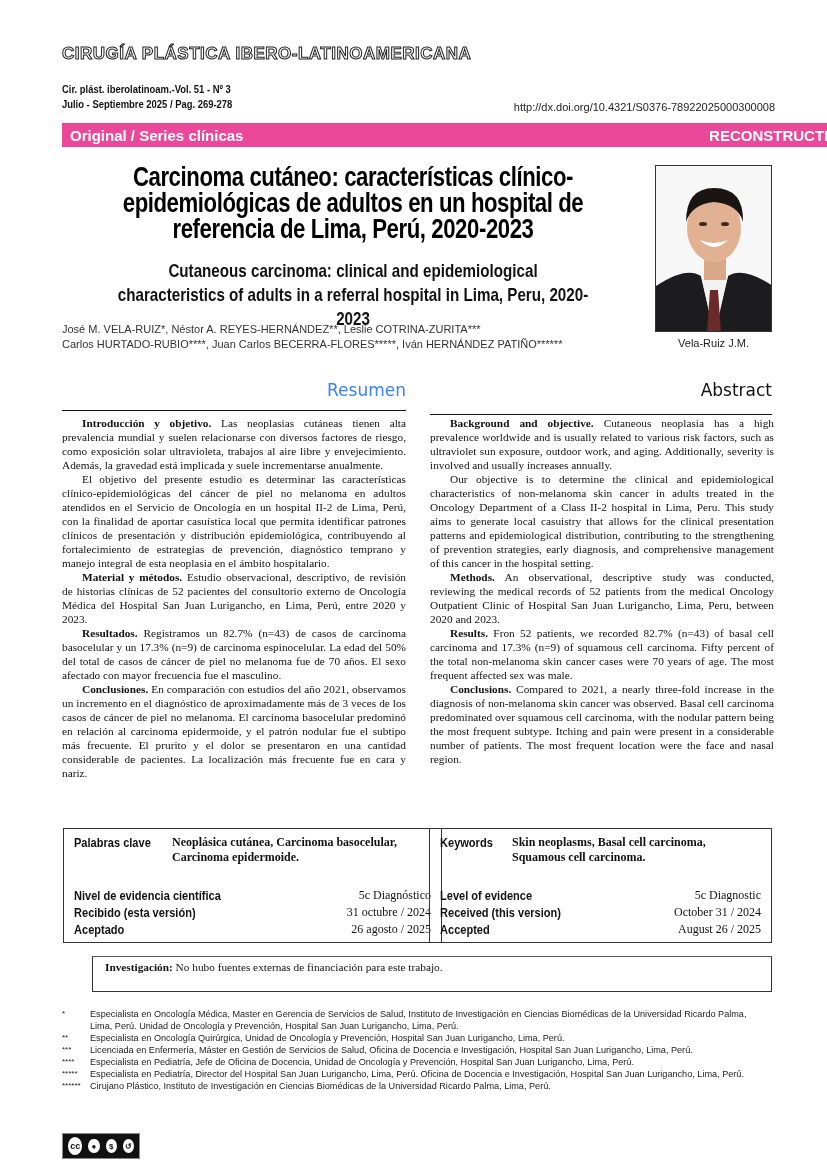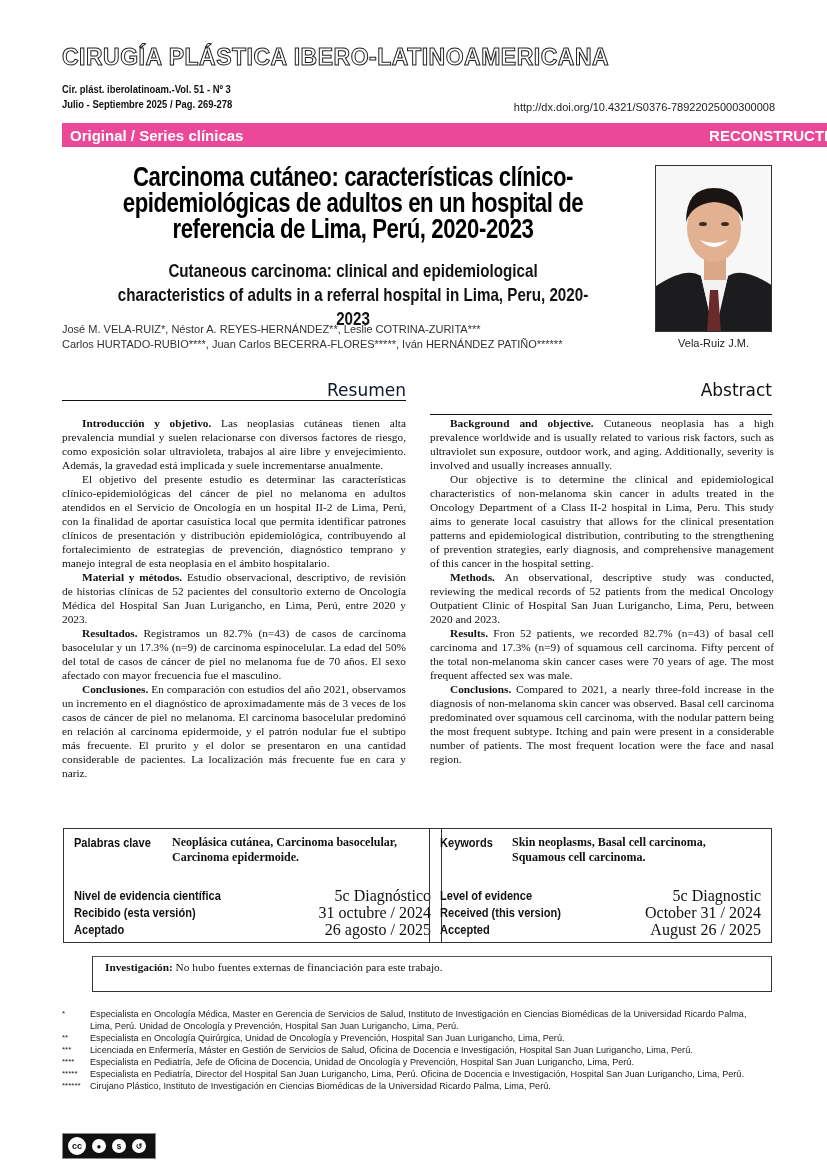--- a/index.html
+++ b/index.html
@@ -2,21 +2,21 @@
 <html><head>
 <meta charset="utf-8">
 <style>
   * { box-sizing: border-box; margin: 0; padding: 0; }
   html, body { width: 827px; height: 1170px; background: #ffffff; overflow: hidden; }
   body { position: relative; font-family: "Liberation Serif", serif; color: #111; }
 
   .journal-title {
     position: absolute; left: 62px; top: 44px;
     font-family: "Liberation Sans", sans-serif; font-weight: bold;
-    font-size: 23px; letter-spacing: 0.5px; color: #fff;
+    font-size: 17px; letter-spacing: 0.5px; color: #fff;
     -webkit-text-stroke: 1px #222; text-transform: uppercase;
   }
   .citation {
     position: absolute; left: 62px; top: 82px;
     font-family: "Liberation Sans", sans-serif; font-weight: bold;
     font-size: 11.5px; line-height: 15px; color: #111;
     transform: scaleX(0.82); transform-origin: left top;
   }
   .doi {
     position: absolute; right: 52px; top: 101px;
@@ -51,22 +51,22 @@
     font-family: "Liberation Sans", sans-serif; font-size: 11px; color: #222;
   }
 
   .authors {
     position: absolute; left: 62px; top: 322px; width: 580px;
     font-family: "Liberation Sans", sans-serif; font-size: 11px; line-height: 15px; color: #333;
   }
 
   .heading-res {
     position: absolute; left: 62px; top: 380px; width: 344px; text-align: right;
-    font-family: "DejaVu Sans", sans-serif; font-size: 17px; color: #0f172a;
-    border-bottom: 1.5px solid #111; padding-bottom: 0;
+    font-family: "DejaVu Sans", sans-serif; font-size: 17px; color: #3b82f6;
+    border-bottom: 1.5px solid #111; padding-bottom: 10px;
   }
   .heading-abs {
     position: absolute; left: 430px; top: 380px; width: 342px; text-align: right;
     font-family: "DejaVu Sans", sans-serif; font-size: 17px; color: #111;
     border-bottom: 1.5px solid #111; padding-bottom: 14px;
   }
 
   .col {
     position: absolute; top: 416px; width: 344px;
     font-family: "Liberation Serif", serif; font-size: 11.3px; line-height: 14px;
@@ -88,42 +88,42 @@
     font-family: "Liberation Sans", sans-serif; font-weight: bold; font-size: 13px;
     transform: scaleX(0.85); transform-origin: left center; white-space: nowrap; width: 98px;
   }
   .kw-text { font-family: "Liberation Serif", serif; font-size: 12px; line-height: 15px; flex: 1; font-weight: bold; }
   .meta-rows { position: absolute; left: 10px; right: 10px; bottom: 4px; }
   .meta-row { display: flex; justify-content: space-between; height: 17px; align-items: center; }
   .meta-label {
     font-family: "Liberation Sans", sans-serif; font-weight: bold; font-size: 13px;
     transform: scaleX(0.85); transform-origin: left center; white-space: nowrap;
   }
-  .meta-value { font-family: "Liberation Serif", serif; font-size: 16px; }
+  .meta-value { font-family: "Liberation Serif", serif; font-size: 12px; }
 
   .coi-box {
     position: absolute; left: 92px; top: 956px; width: 680px; height: 36px;
     border: 1px solid #333; border-top: 1px solid #555; padding: 3px 12px;
     font-family: "Liberation Serif", serif; font-size: 11.3px; line-height: 15px;
   }
   .coi-box b { font-weight: bold; }
 
   .footnotes {
     position: absolute; left: 62px; top: 1008px; width: 712px;
     font-family: "Liberation Sans", sans-serif; font-size: 9.5px; line-height: 12px; color: #222;
   }
   .fn { display: flex; }
   .fn-mark { width: 28px; flex: none; font-size: 8px; }
   .fn-text { flex: 1; transform: scaleX(0.96); transform-origin: left top; }
 
   .license {
     position: absolute; left: 62px; top: 1133px; display: flex; align-items: center;
   }
   .cc-badge {
-    width: 94px; height: 26px; background: #111; border: 1px solid #888;
+    width: 78px; height: 26px; background: #111; border: 1px solid #888;
     display: flex; align-items: center; padding: 1px 3px; gap: 2px;
   }
   .cc-circle {
     width: 18px; height: 18px; border-radius: 50%; background: #fff; border: 2px solid #111;
     display: flex; align-items: center; justify-content: center;
     font-family: "Liberation Sans", sans-serif; font-size: 8px; font-weight: bold; color: #111;
   }
   .cc-circle.big { width: 22px; height: 22px; font-size: 9px; }
   .license-text {
     margin-left: 4px; font-family: "Liberation Serif", serif; font-size: 11px; line-height: 13px; color: #111;

